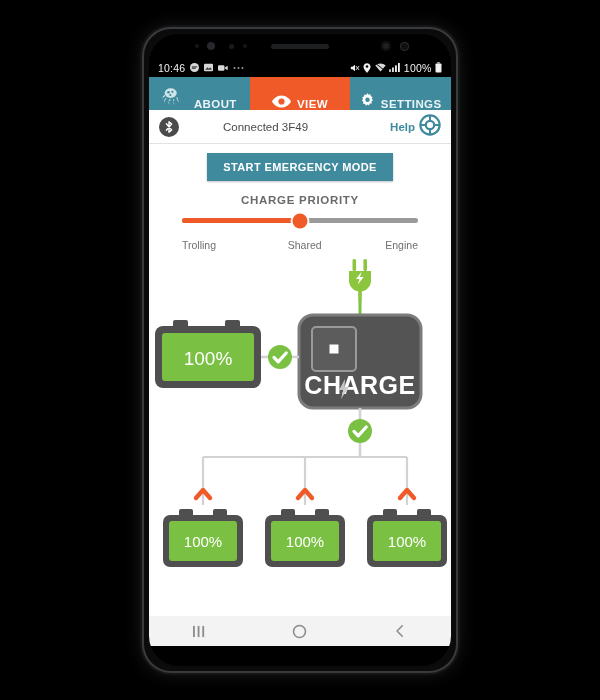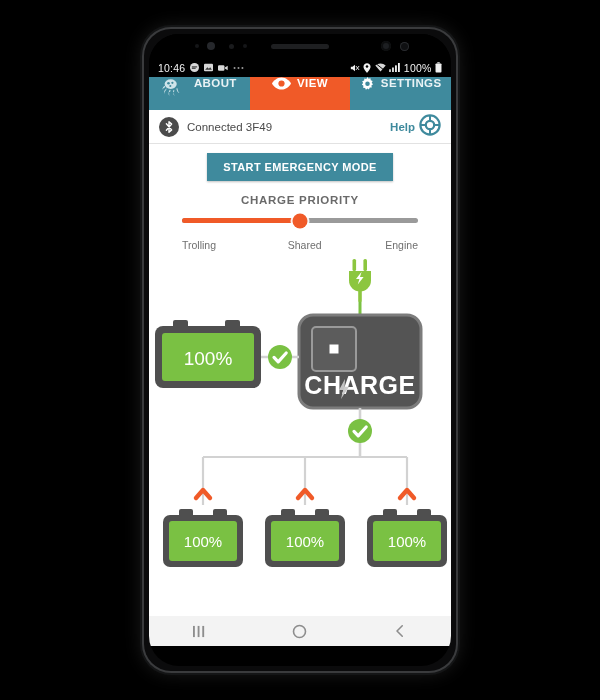--- a/index.html
+++ b/index.html
@@ -66,40 +66,41 @@
   .sb-left { display: flex; align-items: center; gap: 5px; }
   .sb-time { font-size: 10.5px; color: #f2f2f2; }
   .sb-right { margin-left: auto; display: flex; align-items: center; gap: 3.5px; }
   .sb-ico { display: inline-flex; align-items: center; }
   .sb-batt-txt { font-size: 10.5px; color: #f2f2f2; }
 
   
   .tabs { display: flex; height: 33px; }
   .tab {
     flex: 1 1 0;
-    display: flex; align-items: flex-start; justify-content: center;
+    display: flex; align-items: flex-end; justify-content: center;
     gap: 6px;
     color: #ffffff;
     font-size: 11.5px;
     font-weight: bold;
     letter-spacing: .4px;
     position: relative;
   }
   .tab.teal { background: #3f8a9d; }
   .tab.active { background: #f05a28; }
   .tab-label { color: #eaf3f5; }
   .tab.active .tab-label { color: #ffffff; }
 
   
   .connbar {
     height: 34px;
     background: #ffffff;
     display: flex; align-items: center;
     padding: 0 10px;
     border-bottom: 1px solid #e2e2e2;
+    gap: 36px;
   }
   .bt-circle {
     width: 20px; height: 20px; border-radius: 50%;
     background: #4b4b4b;
     display: flex; align-items: center; justify-content: center;
     flex: 0 0 auto;
   }
   .conn-text {
     margin-left: 8px;
     color: #4a4a4a;

